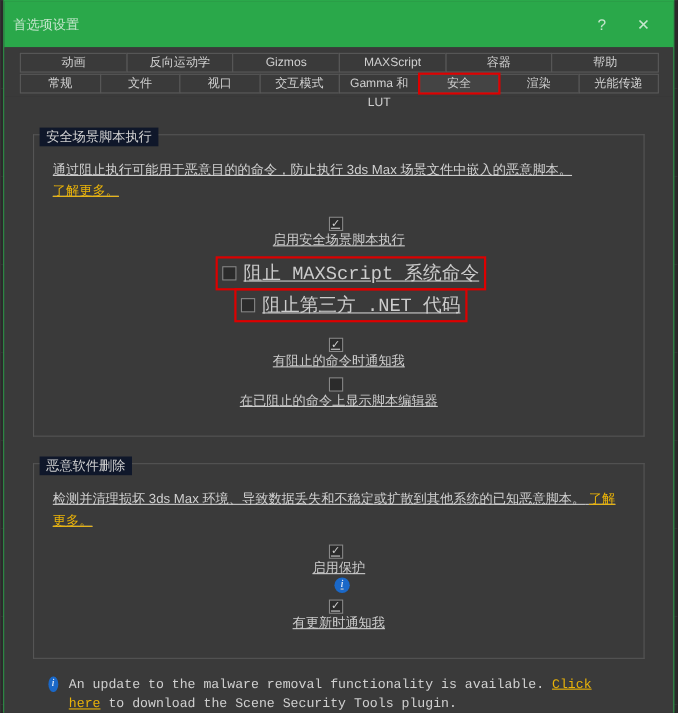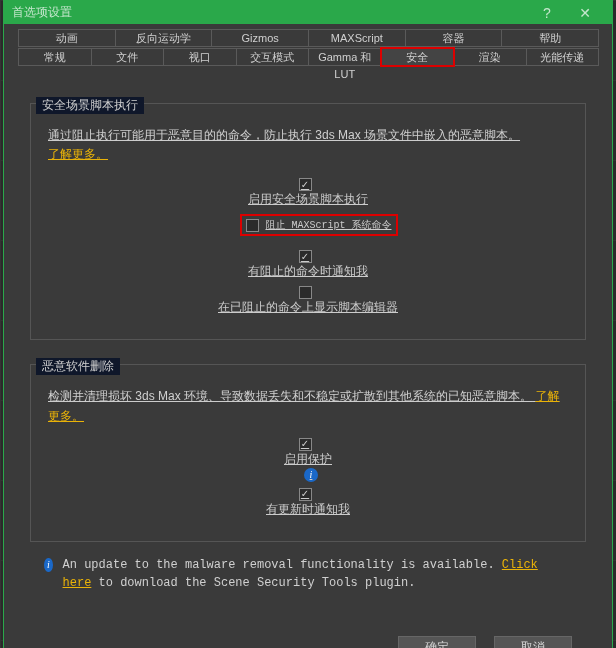--- a/index.html
+++ b/index.html
@@ -23,21 +23,21 @@
 }
 .window {
   position: absolute;
   left: 3px;
   top: 0;
   width: 610px;
   border: 1px solid #2aa84a;
   background: #3a3a3a;
 }
 .titlebar {
-  height: 23px;
+  height: 42px;
   background: #2aa84a;
   display: flex;
   align-items: center;
   padding: 0 8px;
   color: #c5e6cd;
   font-size: 12px;
 }
 .titlebar .title { flex: 1; }
 .titlebar .btn {
   width: 38px;
@@ -147,21 +147,21 @@
 .checkbox.checked::before { content: "✓"; position: relative; top: -0.5px; }
 .indent1 { margin-left: 22px; }
 .redbox {
   outline: 2px solid #d00;
   outline-offset: 2px;
   display: inline-flex;
   align-items: center;
   padding: 0 2px;
 }
 a.link { color: #eab308; text-decoration: underline; cursor: pointer; }
-.mono { font-family: "Consolas", "Courier New", monospace; font-size: 10px; }
+.mono { font-family: "Consolas", "Courier New", monospace; font-size: 17px; }
 .desc { color: #d0d0d0; line-height: 1.6; font-size: 12px; }
 .info-circle {
   width: 14px;
   height: 14px;
   border-radius: 50%;
   background: #1a68c8;
   color: #fff;
   display: inline-flex;
   align-items: center;
   justify-content: center;
@@ -241,20 +241,26 @@
         <div class="row" style="margin-top:14px">
           <span class="checkbox checked"></span>
           <span>启用安全场景脚本执行</span>
         </div>
         <div class="row indent1" style="margin-top:10px">
           <span class="redbox">
             <span class="checkbox"></span>
             <span class="mono">阻止 MAXScript 系统命令</span>
           </span>
         </div>
+        <div class="row indent1">
+          <span class="redbox">
+            <span class="checkbox"></span>
+            <span class="mono">阻止第三方 .NET 代码</span>
+          </span>
+        </div>
         <div class="row" style="margin-top:18px">
           <span class="checkbox checked"></span>
           <span>有阻止的命令时通知我</span>
         </div>
         <div class="row">
           <span class="checkbox"></span>
           <span>在已阻止的命令上显示脚本编辑器</span>
         </div>
       </div>
     </div>

